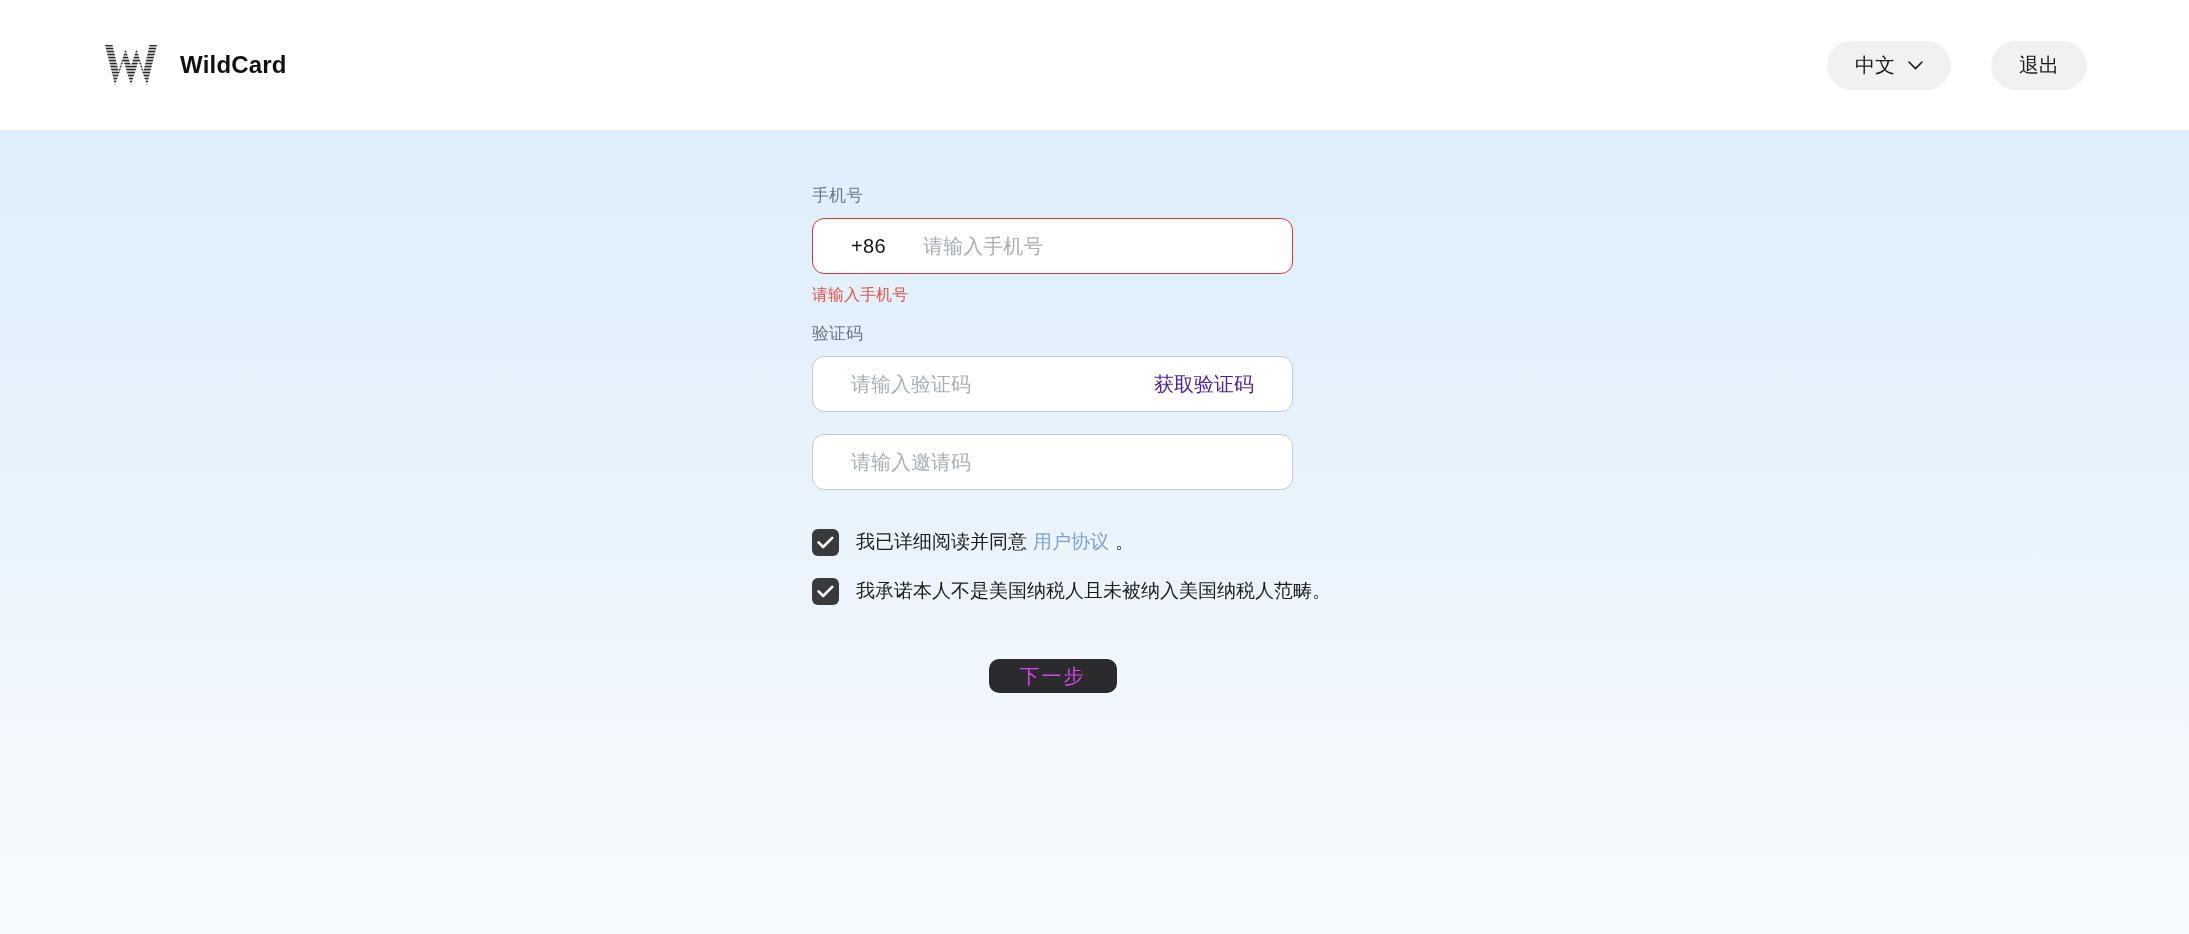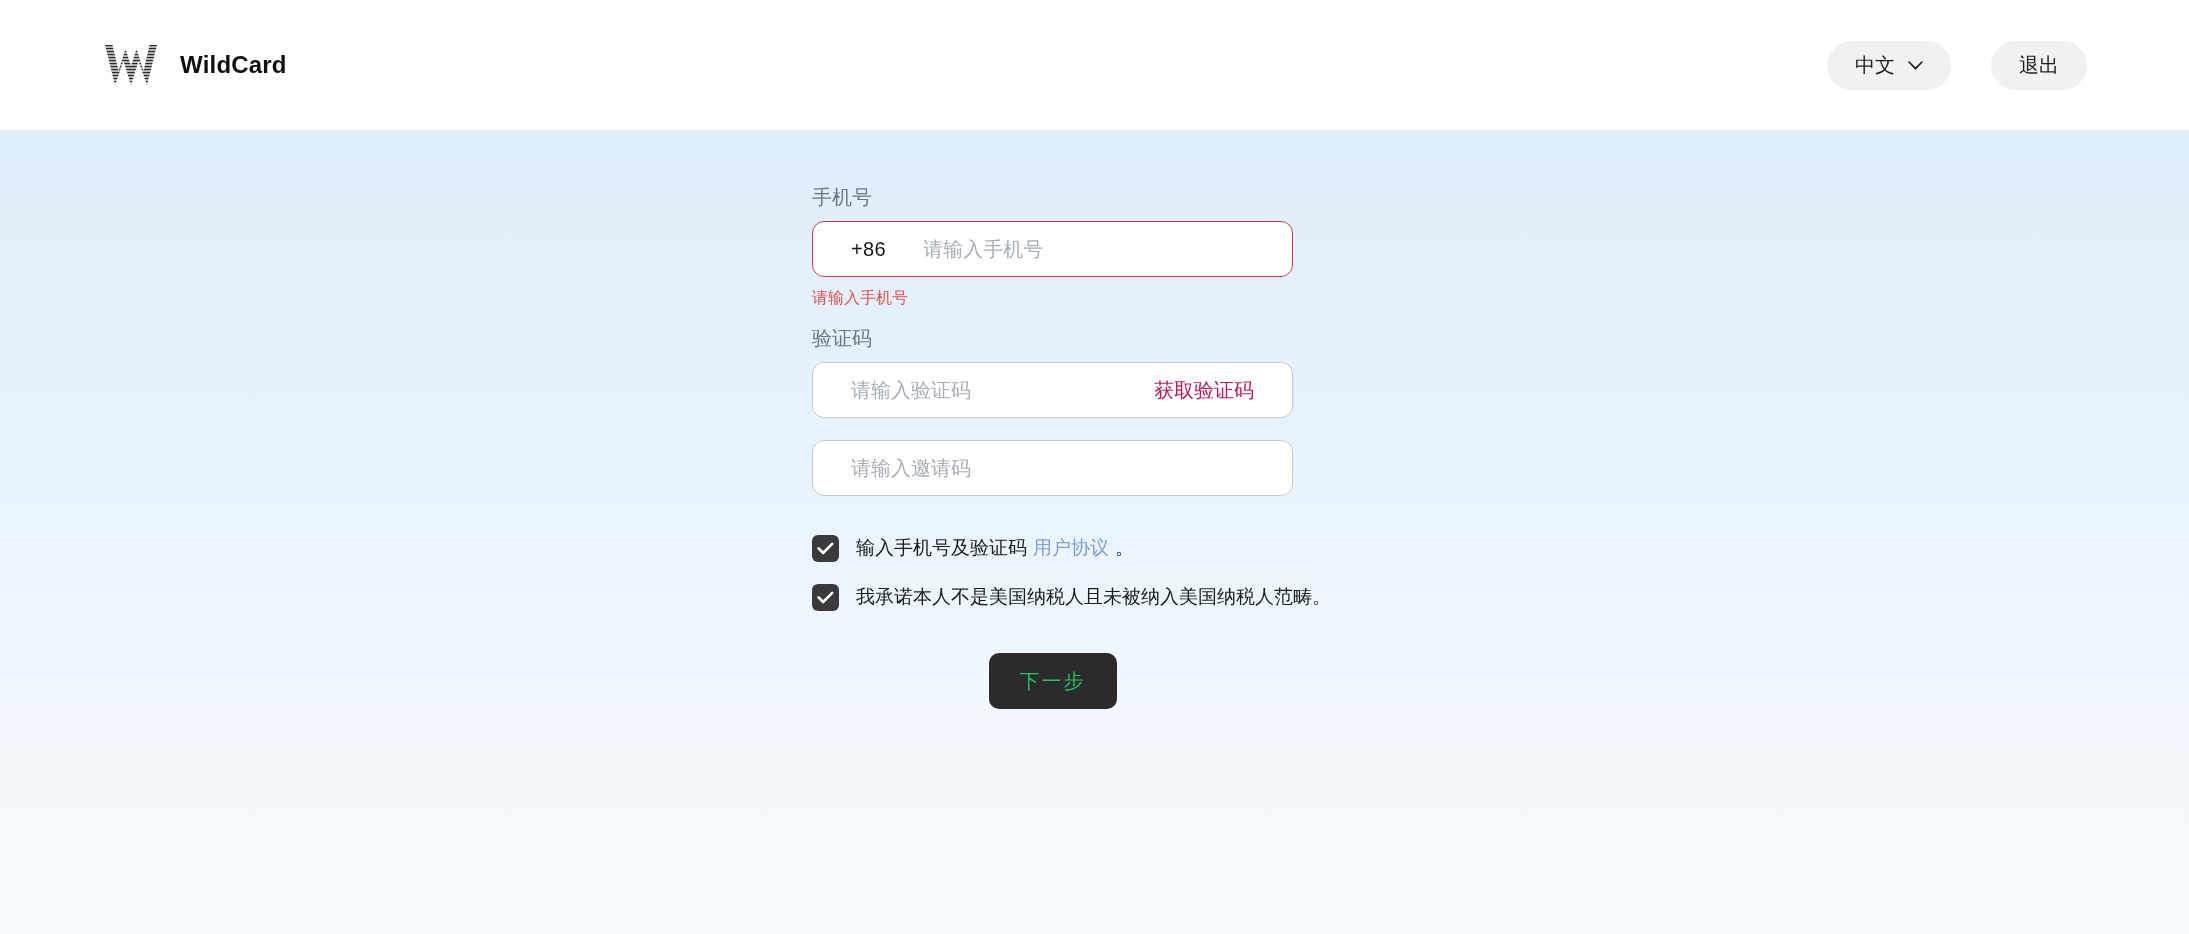--- a/index.html
+++ b/index.html
@@ -118,21 +118,21 @@
     color: #111111;
     text-align: center;
     letter-spacing: 1px;
     margin-top: 79px;
     line-height: 1.2;
   }
 
   .field { margin-top: 0; }
 
   .field-label {
-    font-size: 20px;
+    font-size: 17px;
     color: #6c7683;
     line-height: 1;
     margin-bottom: 14px;
     display: block;
   }
 
   .input-box {
     width: 481px;
     height: 56px;
     background: #ffffff;
@@ -168,21 +168,21 @@
     flex: 1 1 auto;
     height: 100%;
     min-width: 0;
     line-height: 1;
   }
 
   .txt-input::placeholder { color: #a7aeb6; }
 
   .inline-link {
     font-size: 20px;
-    color: #be185d;
+    color: #4c1d95;
     cursor: pointer;
     white-space: nowrap;
     margin-left: 12px;
     line-height: 1;
   }
 
   .error-msg {
     color: #e3534b;
     font-size: 16px;
     line-height: 1;
@@ -236,30 +236,31 @@
 
   
   .submit-wrap {
     display: flex;
     justify-content: center;
     margin-top: 42px;
   }
 
   .submit-btn {
     background: #2b2b2d;
-    color: #22c55e;
+    color: #d946ef;
     border: none;
     border-radius: 10px;
     width: 128px;
-    height: 56px;
+    height: 34px;
     font-family: inherit;
     font-size: 20px;
     letter-spacing: 2px;
     cursor: pointer;
     line-height: 1;
+    margin-top: 12px;
   }
 </style>
 </head>
 <body>
 
 <div class="page">
 
   <header class="header">
 
     <div class="brand">
@@ -322,21 +323,21 @@
 
       <div class="checks">
 
         <div class="check-row">
           <span class="checkbox">
             <svg viewBox="0 0 17 13" xmlns="http://www.w3.org/2000/svg" aria-hidden="true">
               <path d="M1.6 6.4 L6.1 11 L15.2 1.8" fill="none" stroke="#ffffff" stroke-width="2.6" stroke-linecap="round" stroke-linejoin="round"></path>
             </svg>
           </span>
           <span class="check-label">
-            <span>输入手机号及验证码</span><span class="agreement-link">用户协议</span><span>。</span>
+            <span>我已详细阅读并同意</span><span class="agreement-link">用户协议</span><span>。</span>
           </span>
         </div>
 
         <div class="check-row">
           <span class="checkbox">
             <svg viewBox="0 0 17 13" xmlns="http://www.w3.org/2000/svg" aria-hidden="true">
               <path d="M1.6 6.4 L6.1 11 L15.2 1.8" fill="none" stroke="#ffffff" stroke-width="2.6" stroke-linecap="round" stroke-linejoin="round"></path>
             </svg>
           </span>
           <span class="check-label">我承诺本人不是美国纳税人且未被纳入美国纳税人范畴。</span>

